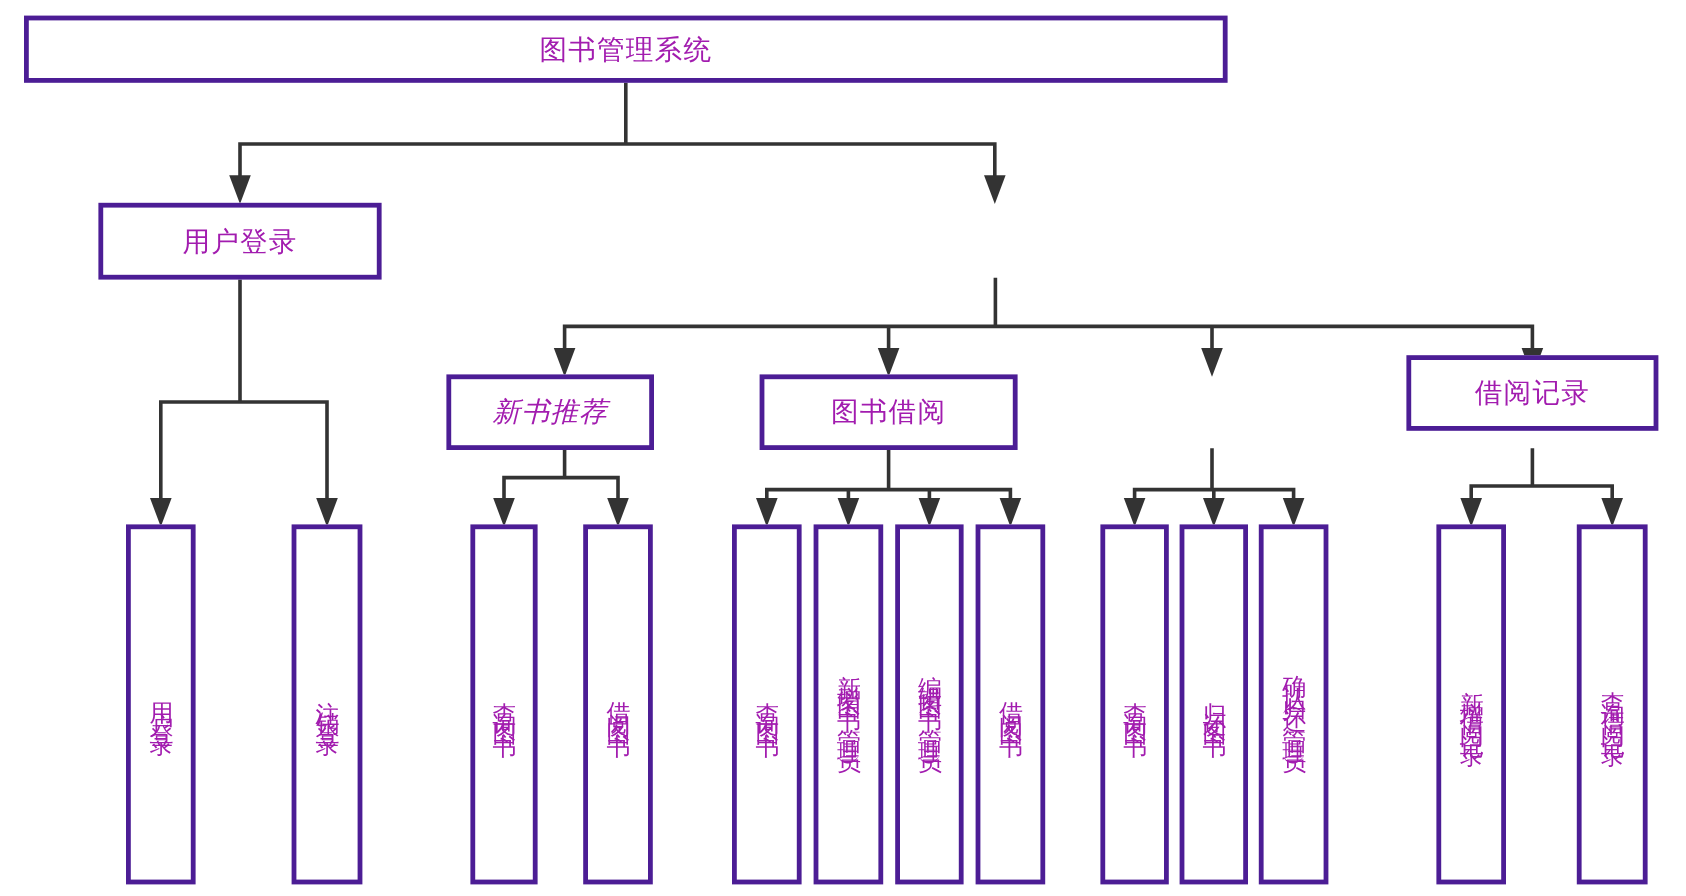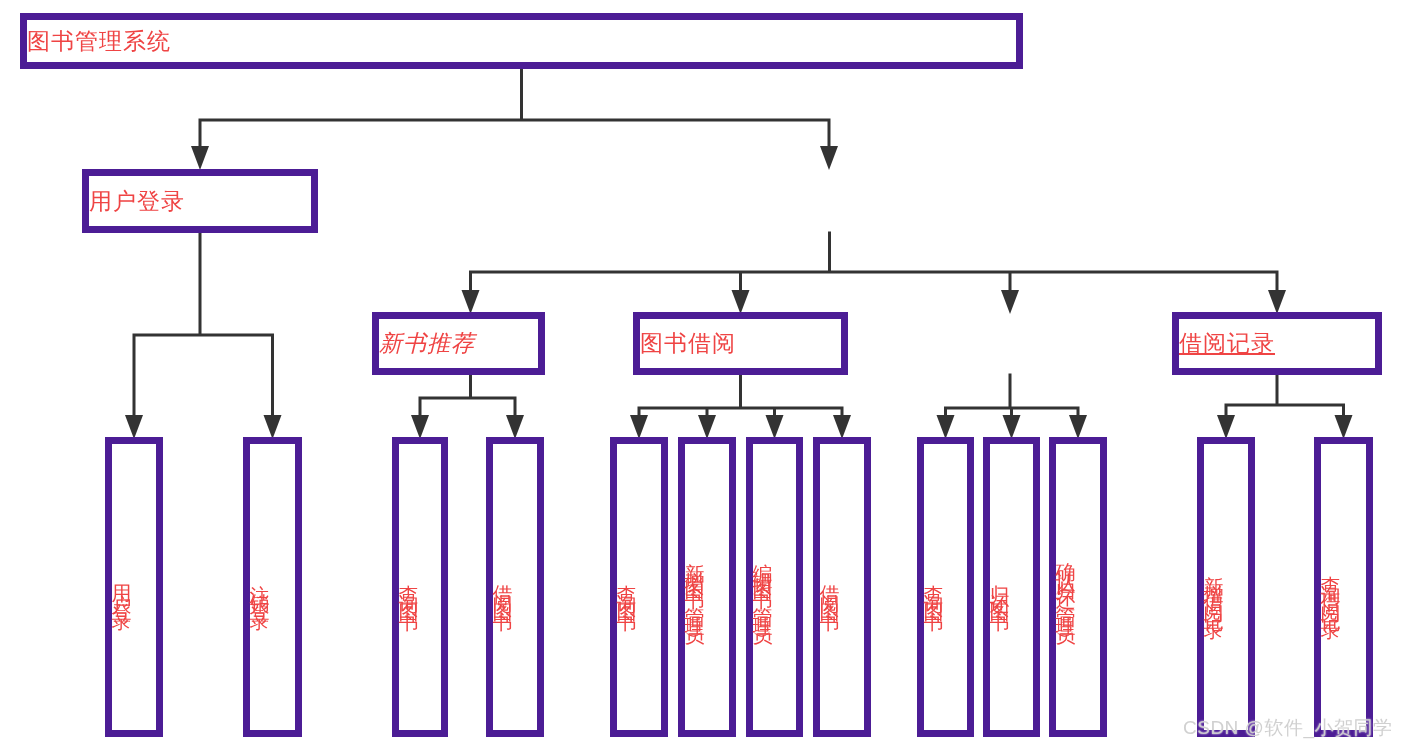--- a/index.html
+++ b/index.html
@@ -12,25 +12,26 @@
     overflow: hidden;
   }
   .wires {
     position: absolute;
     left: 0; top: 0;
     width: 1405px; height: 747px;
   }
   .node {
     position: absolute;
     box-sizing: border-box;
-    border: 7px solid #4c1d95;
+    border: 4px solid #4c1d95;
     background: #ffffff;
     display: flex;
     align-items: center;
-    color: #ef4444;
+    justify-content: center;
+    color: #a21caf;
     font-size: 23px;
     line-height: 1;
     letter-spacing: 1px;
     white-space: nowrap;
   }
   .node.tall { font-size: 20px; }
   .node.tall .lbl {
     writing-mode: vertical-lr;
     text-orientation: mixed;
     letter-spacing: 9px;
@@ -94,21 +95,21 @@
   <div class="node" style="left:82px; top:169px; width:236px; height:64px;">
     <span class="lbl">用户登录</span>
   </div>
 
   <div class="node" style="left:372px; top:312px; width:173px; height:63px;font-style:italic;">
     <span class="lbl">新书推荐</span>
   </div>
   <div class="node" style="left:633px; top:312px; width:215px; height:63px;">
     <span class="lbl">图书借阅</span>
   </div>
-  <div class="node" style="left:1172px; top:312px; width:210px; height:63px;text-decoration:underline;">
+  <div class="node" style="left:1172px; top:296px; width:210px; height:63px;">
     <span class="lbl">借阅记录</span>
   </div>
 
   <div class="node tall" style="left:105px; top:437px; width:58px; height:300px;">
     <span class="lbl">用户登录</span>
   </div>
   <div class="node tall" style="left:243px; top:437px; width:59px; height:300px;">
     <span class="lbl">注销登录</span>
   </div>
 
@@ -142,15 +143,14 @@
     <span class="lbl">确认归还（管理员）</span>
   </div>
 
   <div class="node tall" style="left:1197px; top:437px; width:58px; height:300px;">
     <span class="lbl">新增借阅记录</span>
   </div>
   <div class="node tall" style="left:1314px; top:437px; width:59px; height:300px;">
     <span class="lbl">查询借阅记录</span>
   </div>
 
-  <div class="watermark">CSDN @软件_小贺同学</div>
 
 </div>
 
 </body></html>

